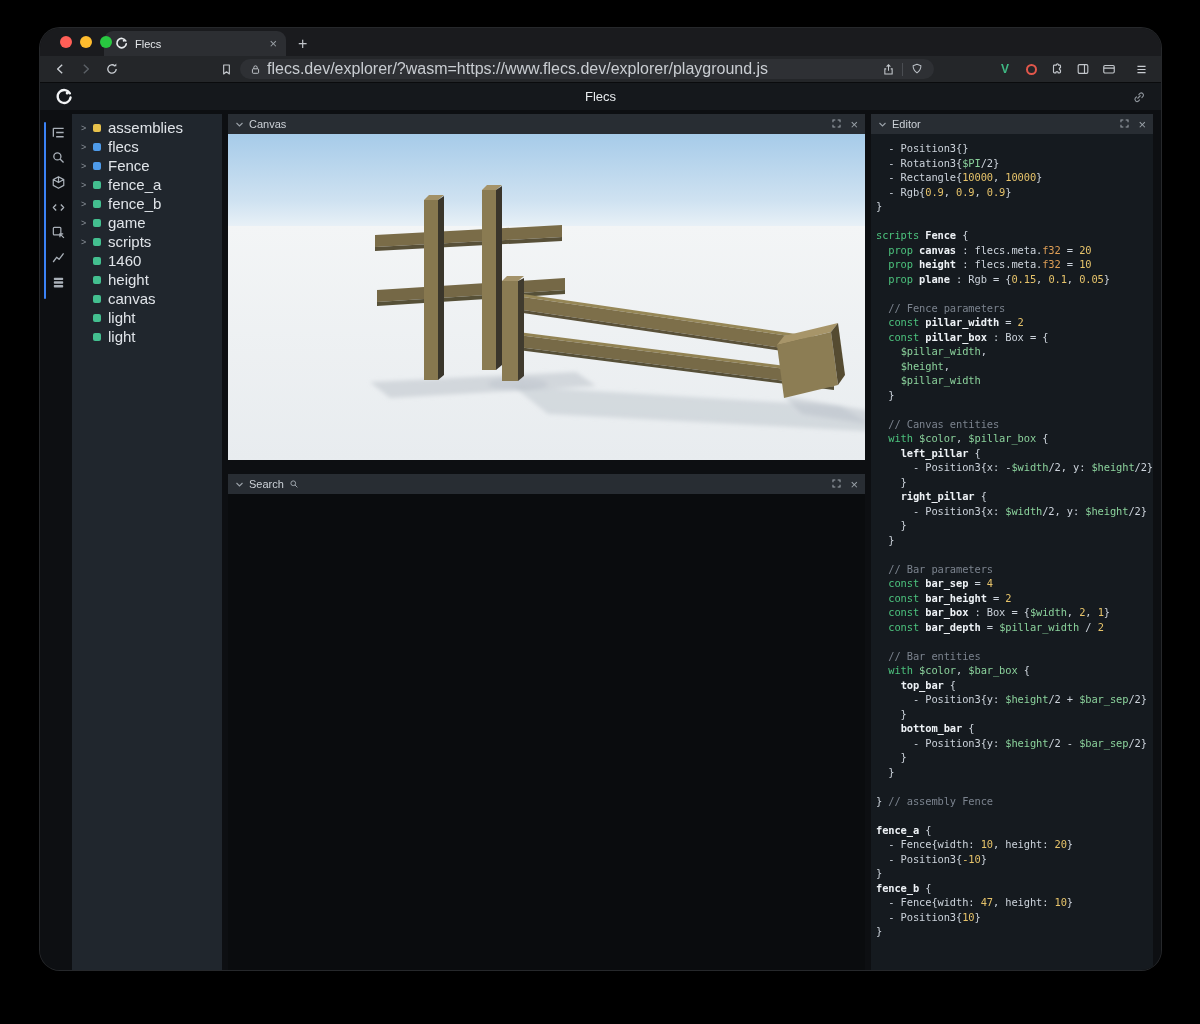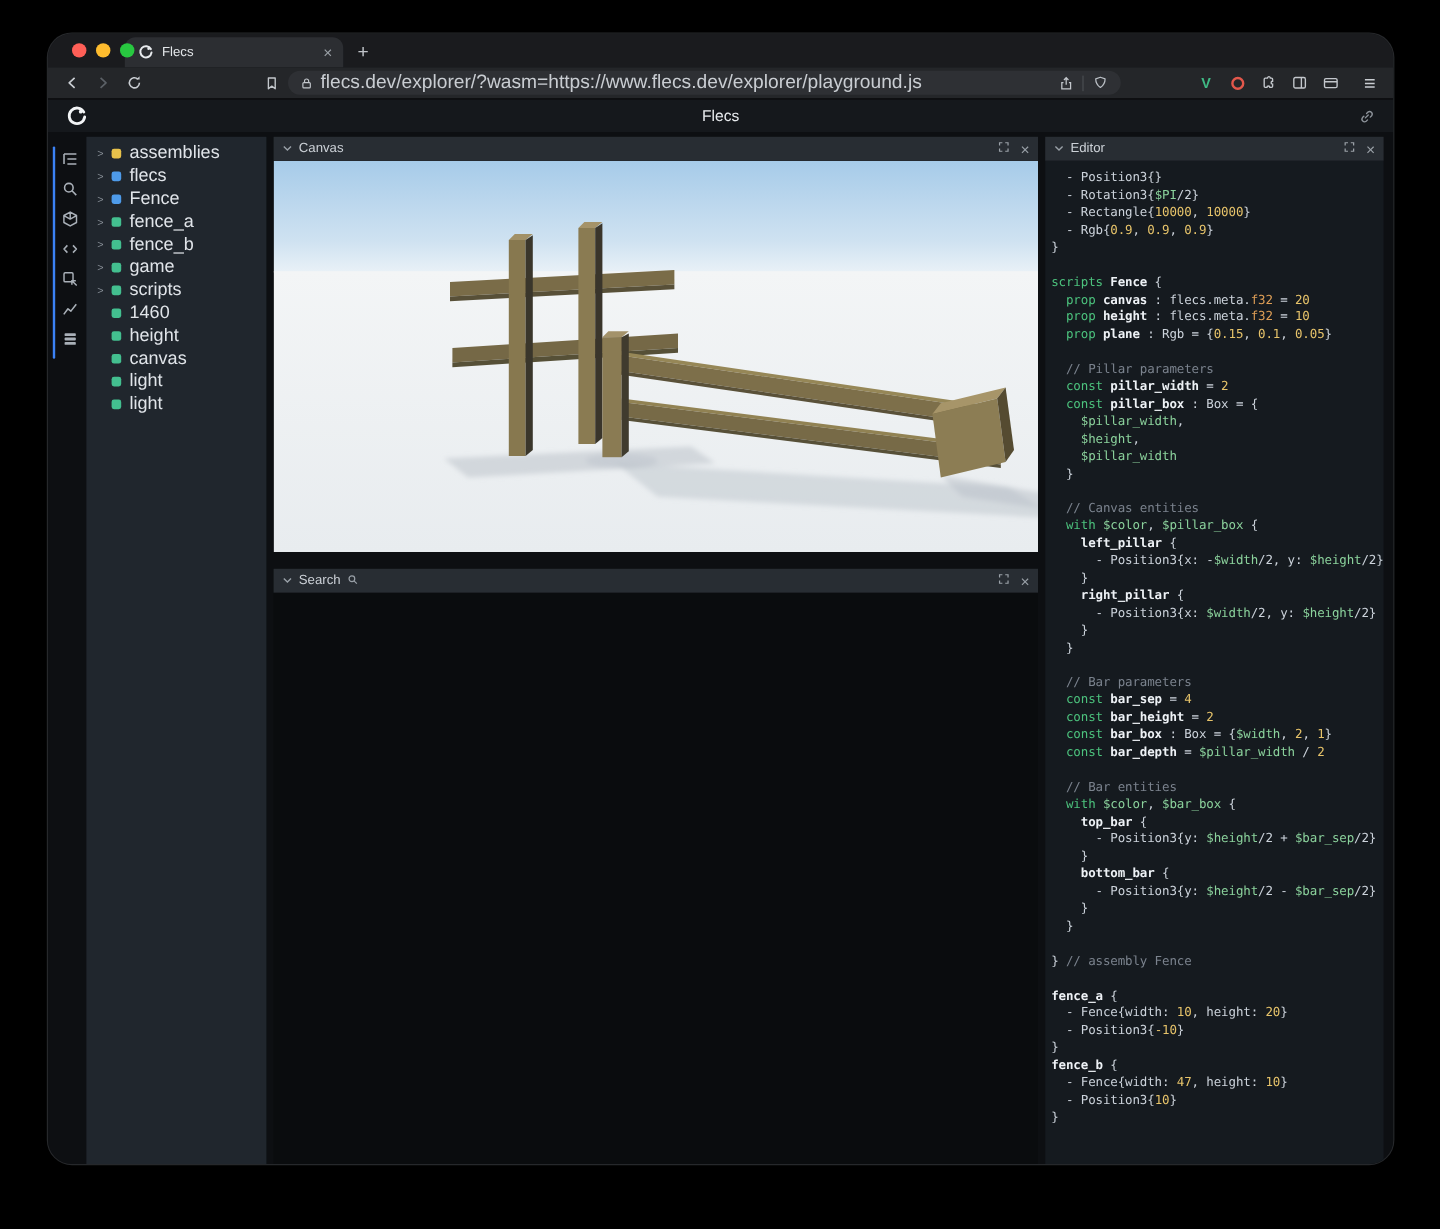--- a/index.html
+++ b/index.html
@@ -422,21 +422,21 @@
             <div class="code-line"><span class="tok-p">  - Rotation3{</span><span class="tok-v">$PI</span><span class="tok-p">/2}</span></div>
             <div class="code-line"><span class="tok-p">  - Rectangle{</span><span class="tok-n">10000</span><span class="tok-p">, </span><span class="tok-n">10000</span><span class="tok-p">}</span></div>
             <div class="code-line"><span class="tok-p">  - Rgb{</span><span class="tok-n">0.9</span><span class="tok-p">, </span><span class="tok-n">0.9</span><span class="tok-p">, </span><span class="tok-n">0.9</span><span class="tok-p">}</span></div>
             <div class="code-line"><span class="tok-p">}</span></div>
             <div class="code-line">&nbsp;</div>
             <div class="code-line"><span class="tok-k">scripts</span><span class="tok-p"> </span><span class="tok-d">Fence</span><span class="tok-p"> {</span></div>
             <div class="code-line"><span class="tok-p">  </span><span class="tok-k">prop</span><span class="tok-p"> </span><span class="tok-d">canvas</span><span class="tok-p"> : flecs.meta.</span><span class="tok-t">f32</span><span class="tok-p"> = </span><span class="tok-n">20</span></div>
             <div class="code-line"><span class="tok-p">  </span><span class="tok-k">prop</span><span class="tok-p"> </span><span class="tok-d">height</span><span class="tok-p"> : flecs.meta.</span><span class="tok-t">f32</span><span class="tok-p"> = </span><span class="tok-n">10</span></div>
             <div class="code-line"><span class="tok-p">  </span><span class="tok-k">prop</span><span class="tok-p"> </span><span class="tok-d">plane</span><span class="tok-p"> : Rgb = {</span><span class="tok-n">0.15</span><span class="tok-p">, </span><span class="tok-n">0.1</span><span class="tok-p">, </span><span class="tok-n">0.05</span><span class="tok-p">}</span></div>
             <div class="code-line">&nbsp;</div>
-            <div class="code-line"><span class="tok-p">  </span><span class="tok-c">// Pillar parameters</span></div>
+            <div class="code-line"><span class="tok-p">  </span><span class="tok-c">// Fence parameters</span></div>
             <div class="code-line"><span class="tok-p">  </span><span class="tok-k">const</span><span class="tok-p"> </span><span class="tok-d">pillar_width</span><span class="tok-p"> = </span><span class="tok-n">2</span></div>
             <div class="code-line"><span class="tok-p">  </span><span class="tok-k">const</span><span class="tok-p"> </span><span class="tok-d">pillar_box</span><span class="tok-p"> : Box = {</span></div>
             <div class="code-line"><span class="tok-p">    </span><span class="tok-v">$pillar_width</span><span class="tok-p">,</span></div>
             <div class="code-line"><span class="tok-p">    </span><span class="tok-v">$height</span><span class="tok-p">,</span></div>
             <div class="code-line"><span class="tok-p">    </span><span class="tok-v">$pillar_width</span></div>
             <div class="code-line"><span class="tok-p">  }</span></div>
             <div class="code-line">&nbsp;</div>
             <div class="code-line"><span class="tok-p">  </span><span class="tok-c">// Canvas entities</span></div>
             <div class="code-line"><span class="tok-p">  </span><span class="tok-k">with</span><span class="tok-p"> </span><span class="tok-v">$color</span><span class="tok-p">, </span><span class="tok-v">$pillar_box</span><span class="tok-p"> {</span></div>
             <div class="code-line"><span class="tok-p">    </span><span class="tok-d">left_pillar</span><span class="tok-p"> {</span></div>

